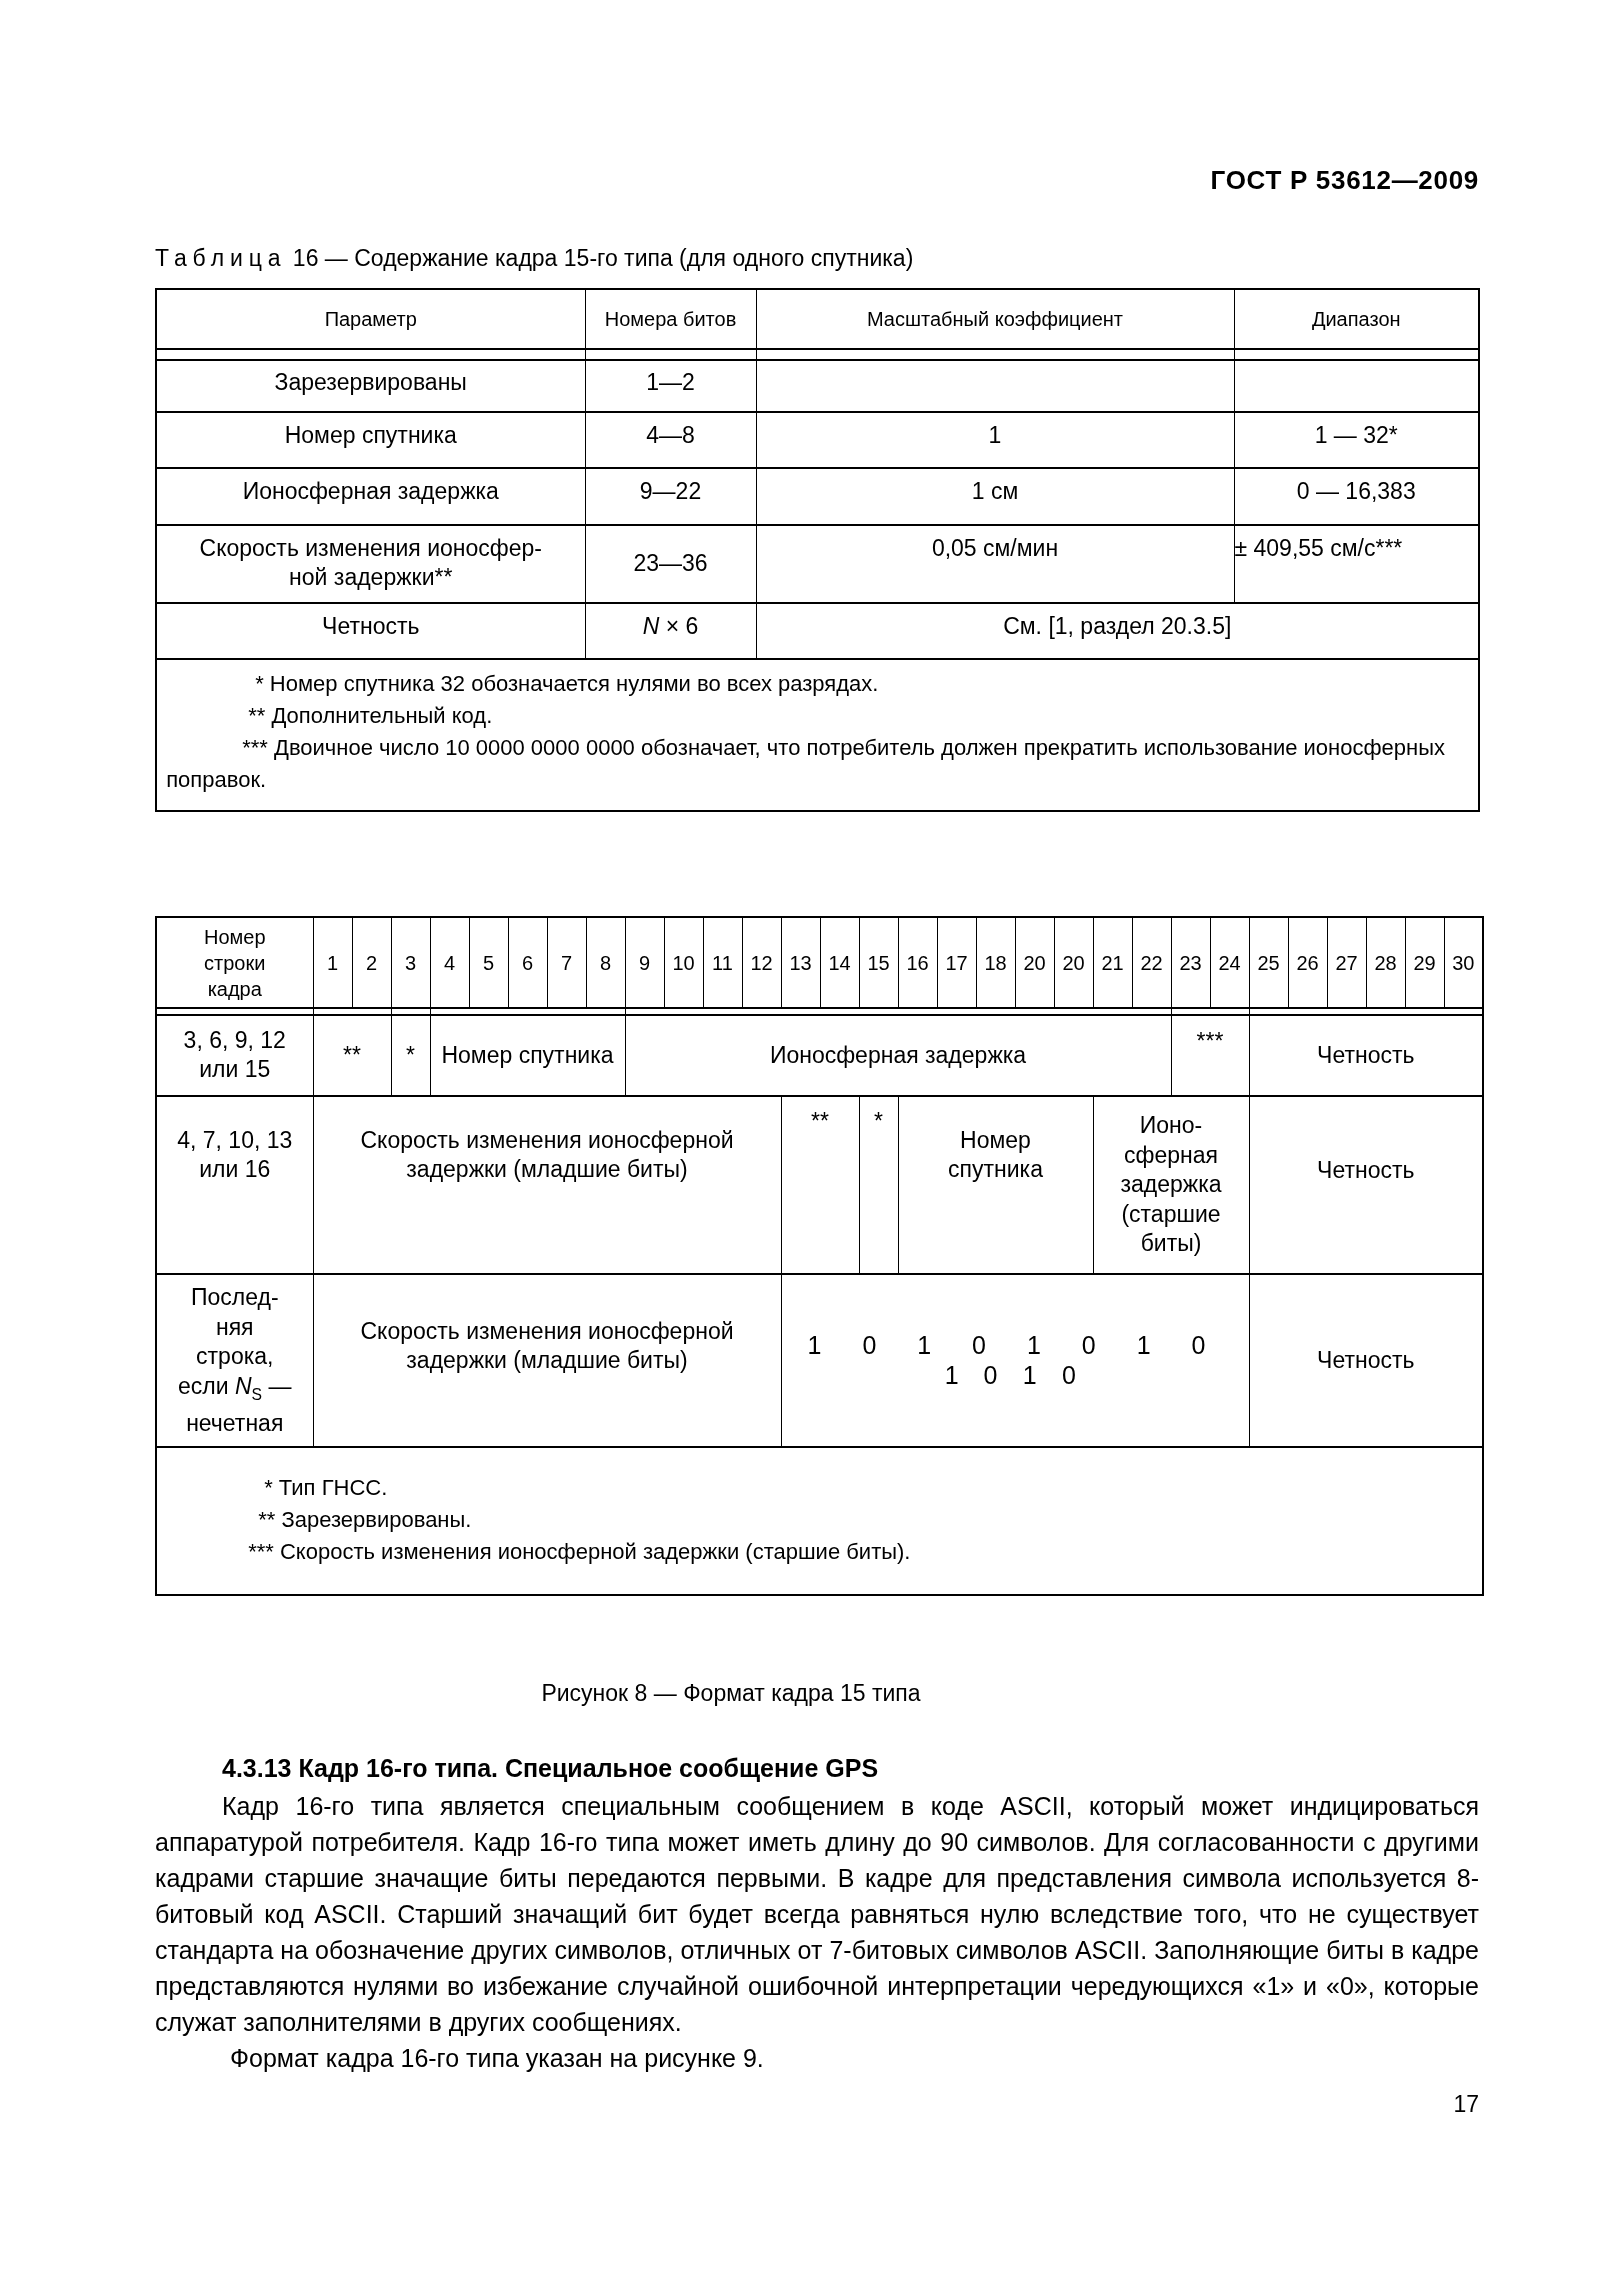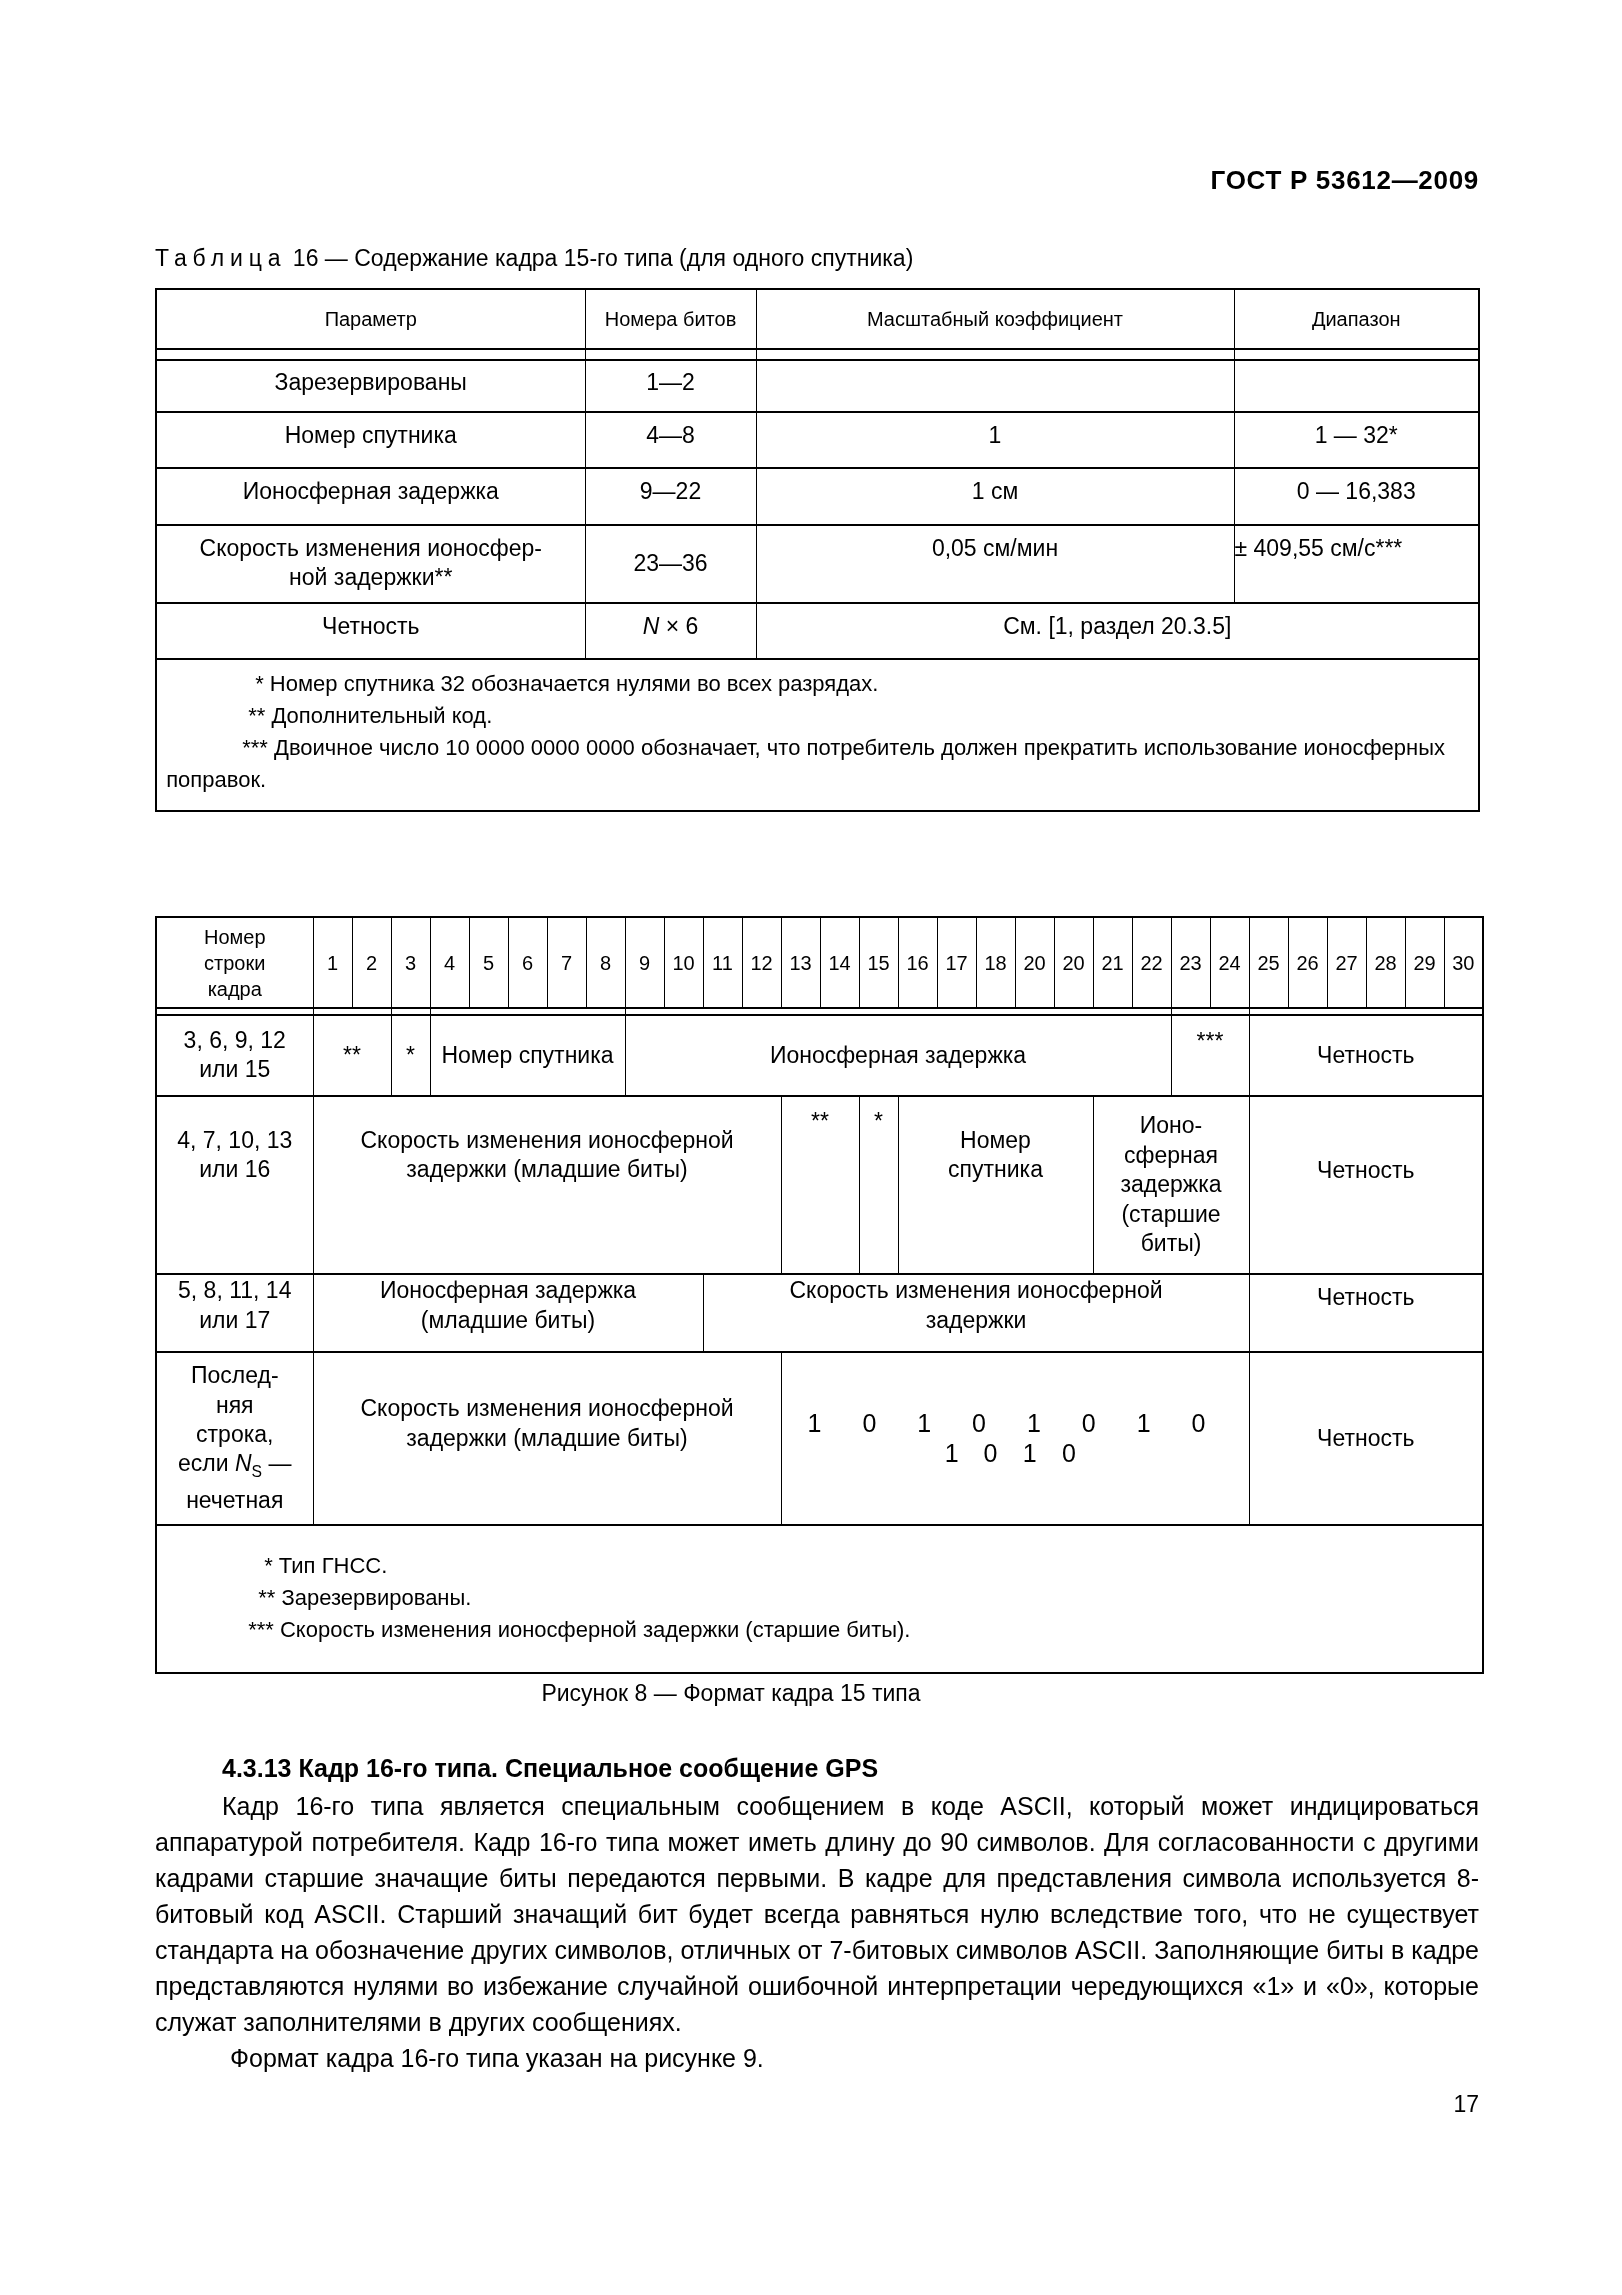--- a/index.html
+++ b/index.html
@@ -230,33 +230,20 @@
           <div style="height:59px"></div>
         </td>
     <td colspan="4">
           <div style="padding:0 3.9px;word-break:normal">Ионо-сферная задержка (старшие биты)</div>
         </td>
     <td colspan="6">
           <div>Четность</div>
           <div style="height:29.4px"></div>
         </td>
   </tr>
-  <tr class="f3 sep">
-    <td class="top" style="padding-top:1.3px">
-          <div>5, 8, 11, 14</div>
-          <div>или 17</div>
-        </td>
-    <td colspan="10" class="top" style="padding-top:1.3px">
-          <div style="padding:0 26px">Ионосферная задержка (младшие биты)</div>
-        </td>
-    <td colspan="14" class="top" style="padding-top:1.3px">
-          <div style="padding:0 59px">Скорость изменения ионосферной задержки</div>
-        </td>
-    <td colspan="6" class="top" style="padding-top:7.9px">Четность</td>
-  </tr>
   <tr class="f4 sep">
     <td>
       <div>Послед-</div>
       <div>няя</div>
       <div>строка,</div>
       <div><span>если </span><i>N</i><sub>S</sub><span> —</span></div>
       <div>нечетная</div>
     </td>
     <td colspan="12">
           <div style="padding:0 13px">Скорость изменения  ионосферной задержки (младшие биты)</div>

